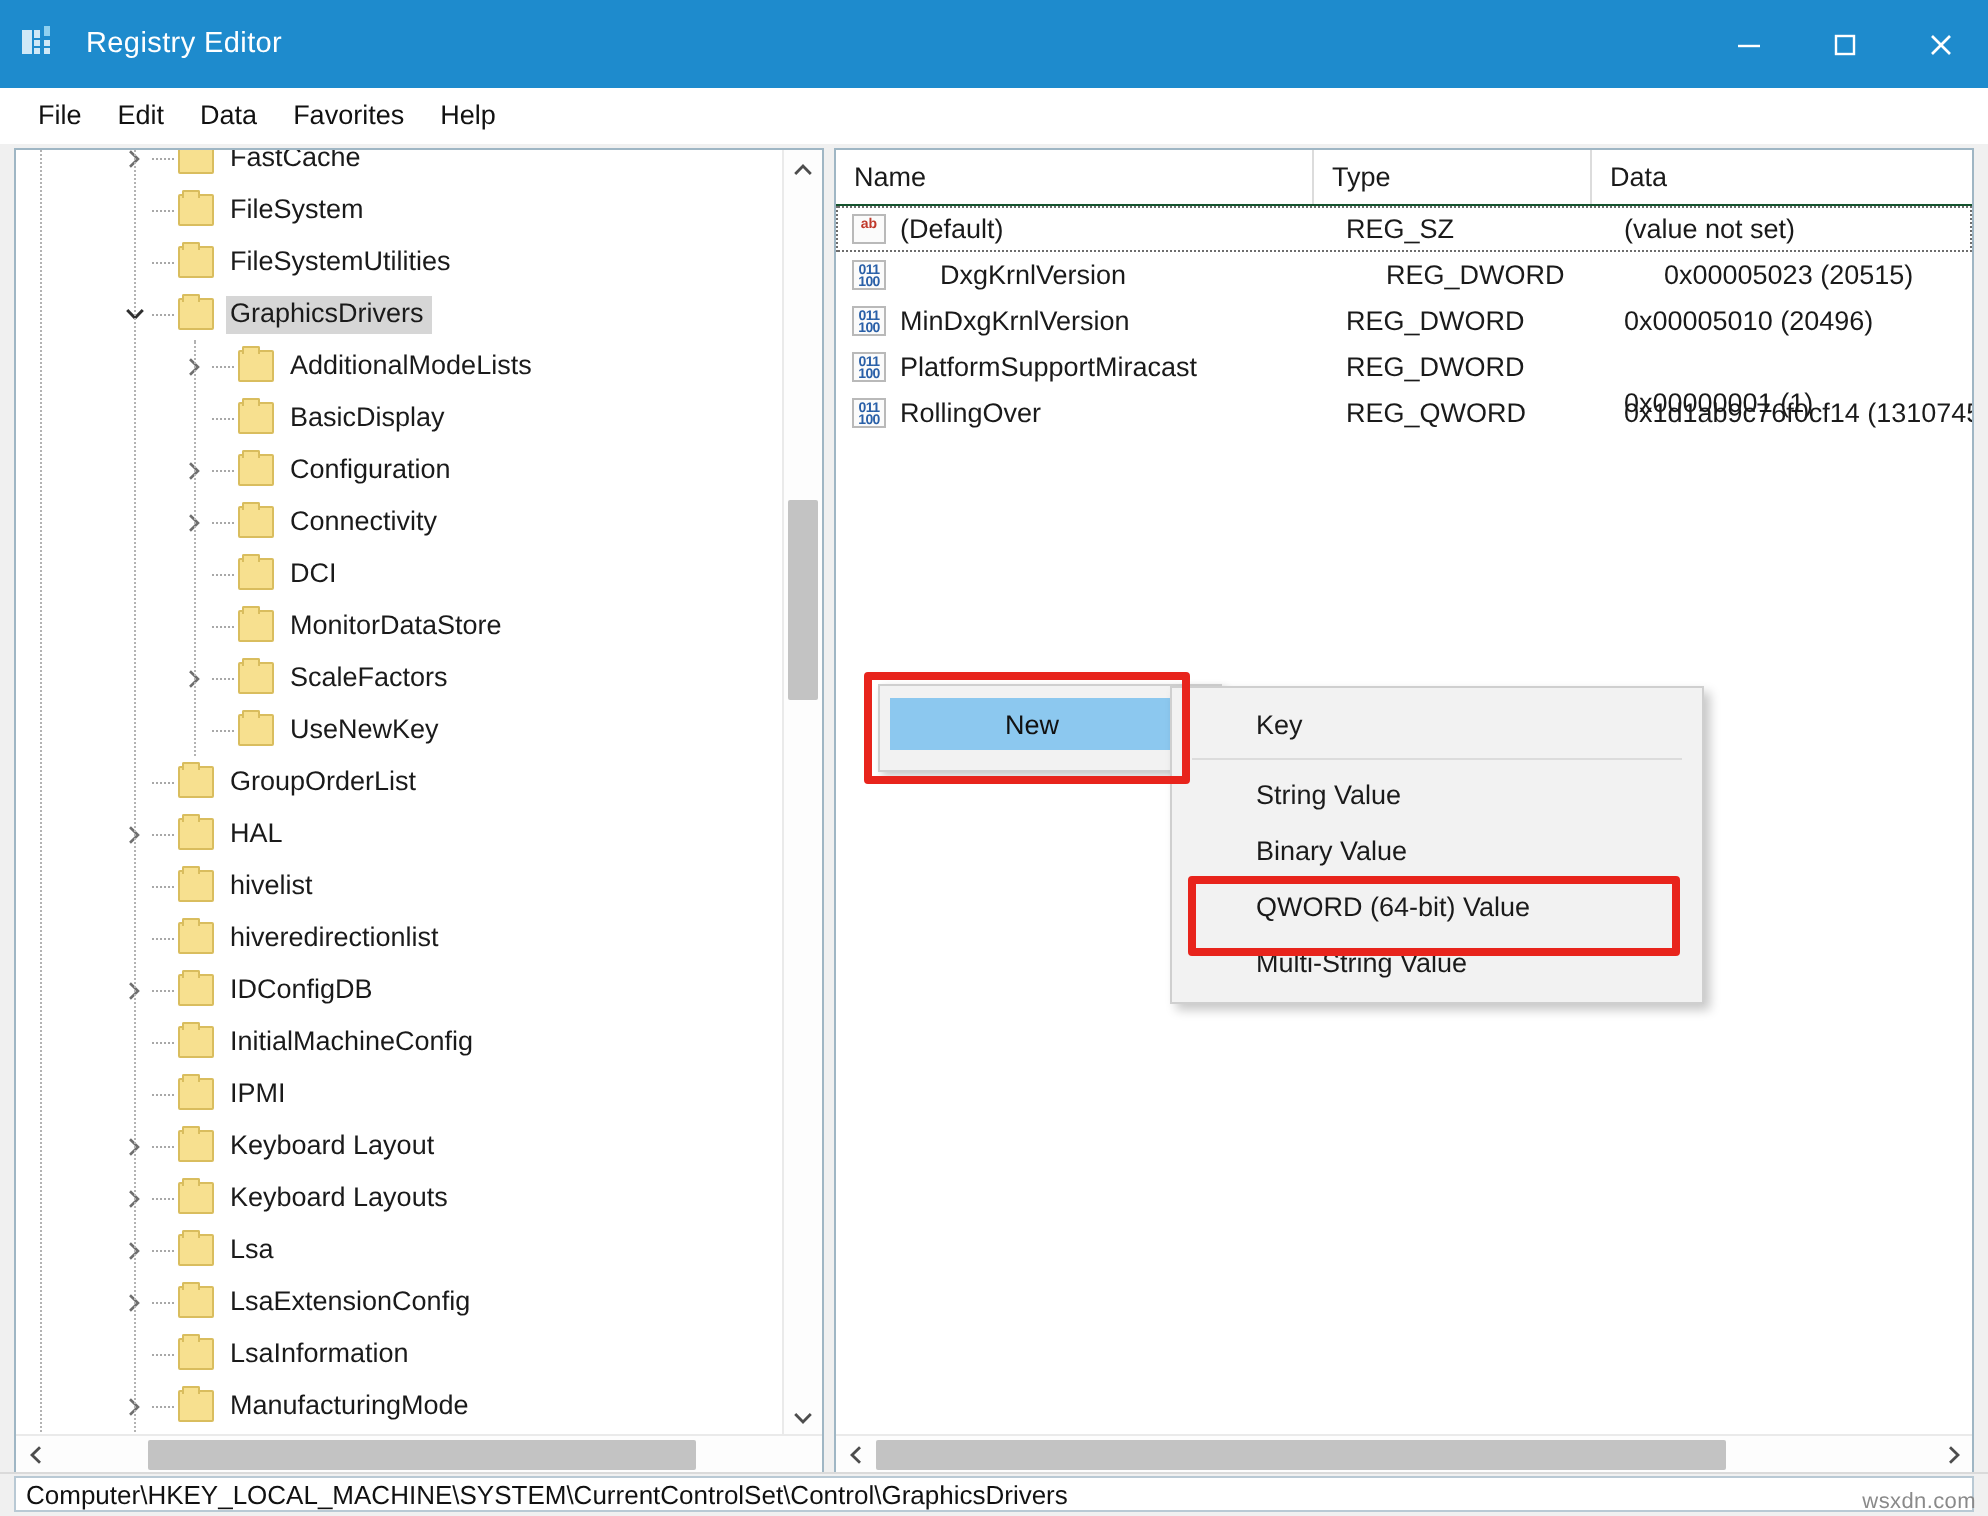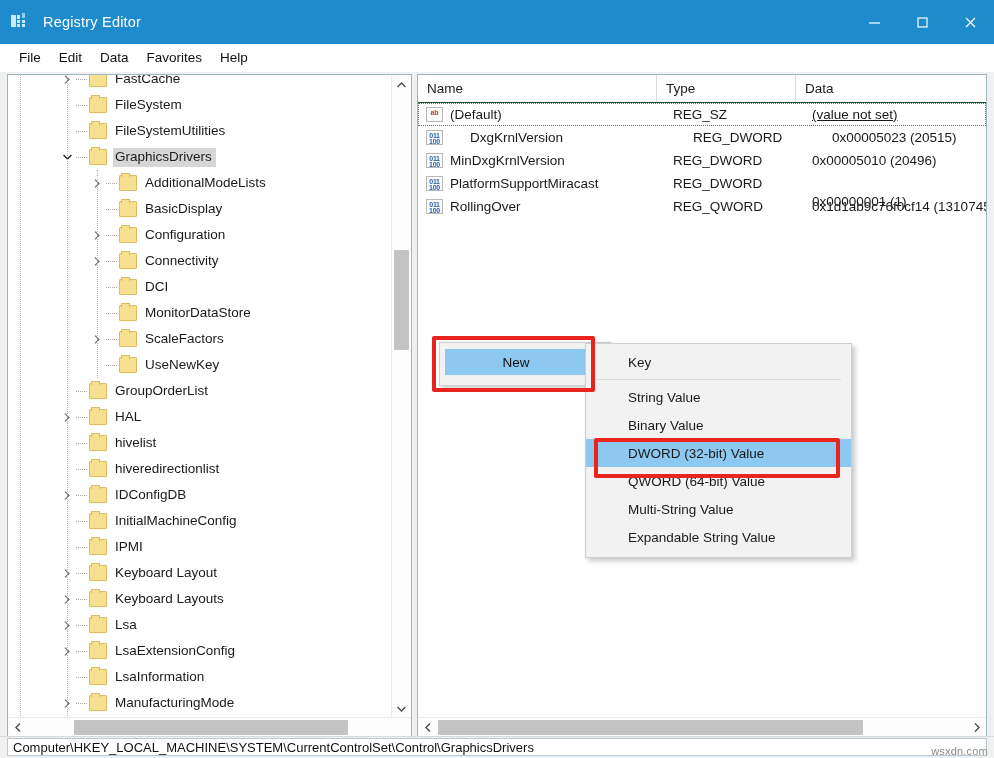--- a/index.html
+++ b/index.html
@@ -691,21 +691,21 @@
         <div class="col" style="width:139px">Type</div>
         <div class="col" style="width:180px;border-right:none;">Data</div>
       </div>
       <div class="val-rows" id="val-rows">
           <div class="val-row focused">
             <div class="vicon">
               <div>ab</div>
             </div>
             <div class="vcell name" style="width: 214px;">(Default)</div>
             <div class="vcell type" style="width: 139px;">REG_SZ</div>
-            <div class="vcell data" style="width: 190px; text-decoration: underline;">(value not set)</div>
+            <div class="vcell data" style="width: 190px;">(value not set)</div>
           </div>
           <div class="val-row">
             <div class="vicon bin">
               <div>011</div>
               <div>100</div>
             </div>
             <div class="vcell name" style="width: 214px; margin-left: 20px;">DxgKrnlVersion</div>
             <div class="vcell type" style="width: 139px;">REG_DWORD</div>
             <div class="vcell data" style="width: 190px;">0x00005023 (20515)</div>
           </div>
@@ -767,31 +767,25 @@
         <div class="ctx-item">
           <span>Key</span>
         </div>
         <div class="ctx-sep"></div>
         <div class="ctx-item">
           <span>String Value</span>
         </div>
         <div class="ctx-item">
           <span>Binary Value</span>
         </div>
-        <div class="ctx-item highlight">
-          <span>DWORD (32-bit) Value</span>
-        </div>
         <div class="ctx-item">
           <span>QWORD (64-bit) Value</span>
         </div>
         <div class="ctx-item">
           <span>Multi-String Value</span>
-        </div>
-        <div class="ctx-item">
-          <span>Expandable String Value</span>
         </div>
       </div>
 
     <div class="redbox" style="left:432px; top:264px; width:163px; height:56px;"></div>
     <div class="redbox" style="left:594px; top:366px; width:246px; height:40px;"></div>
 
   </div>
 </div>
 
 <div class="statusbar">

